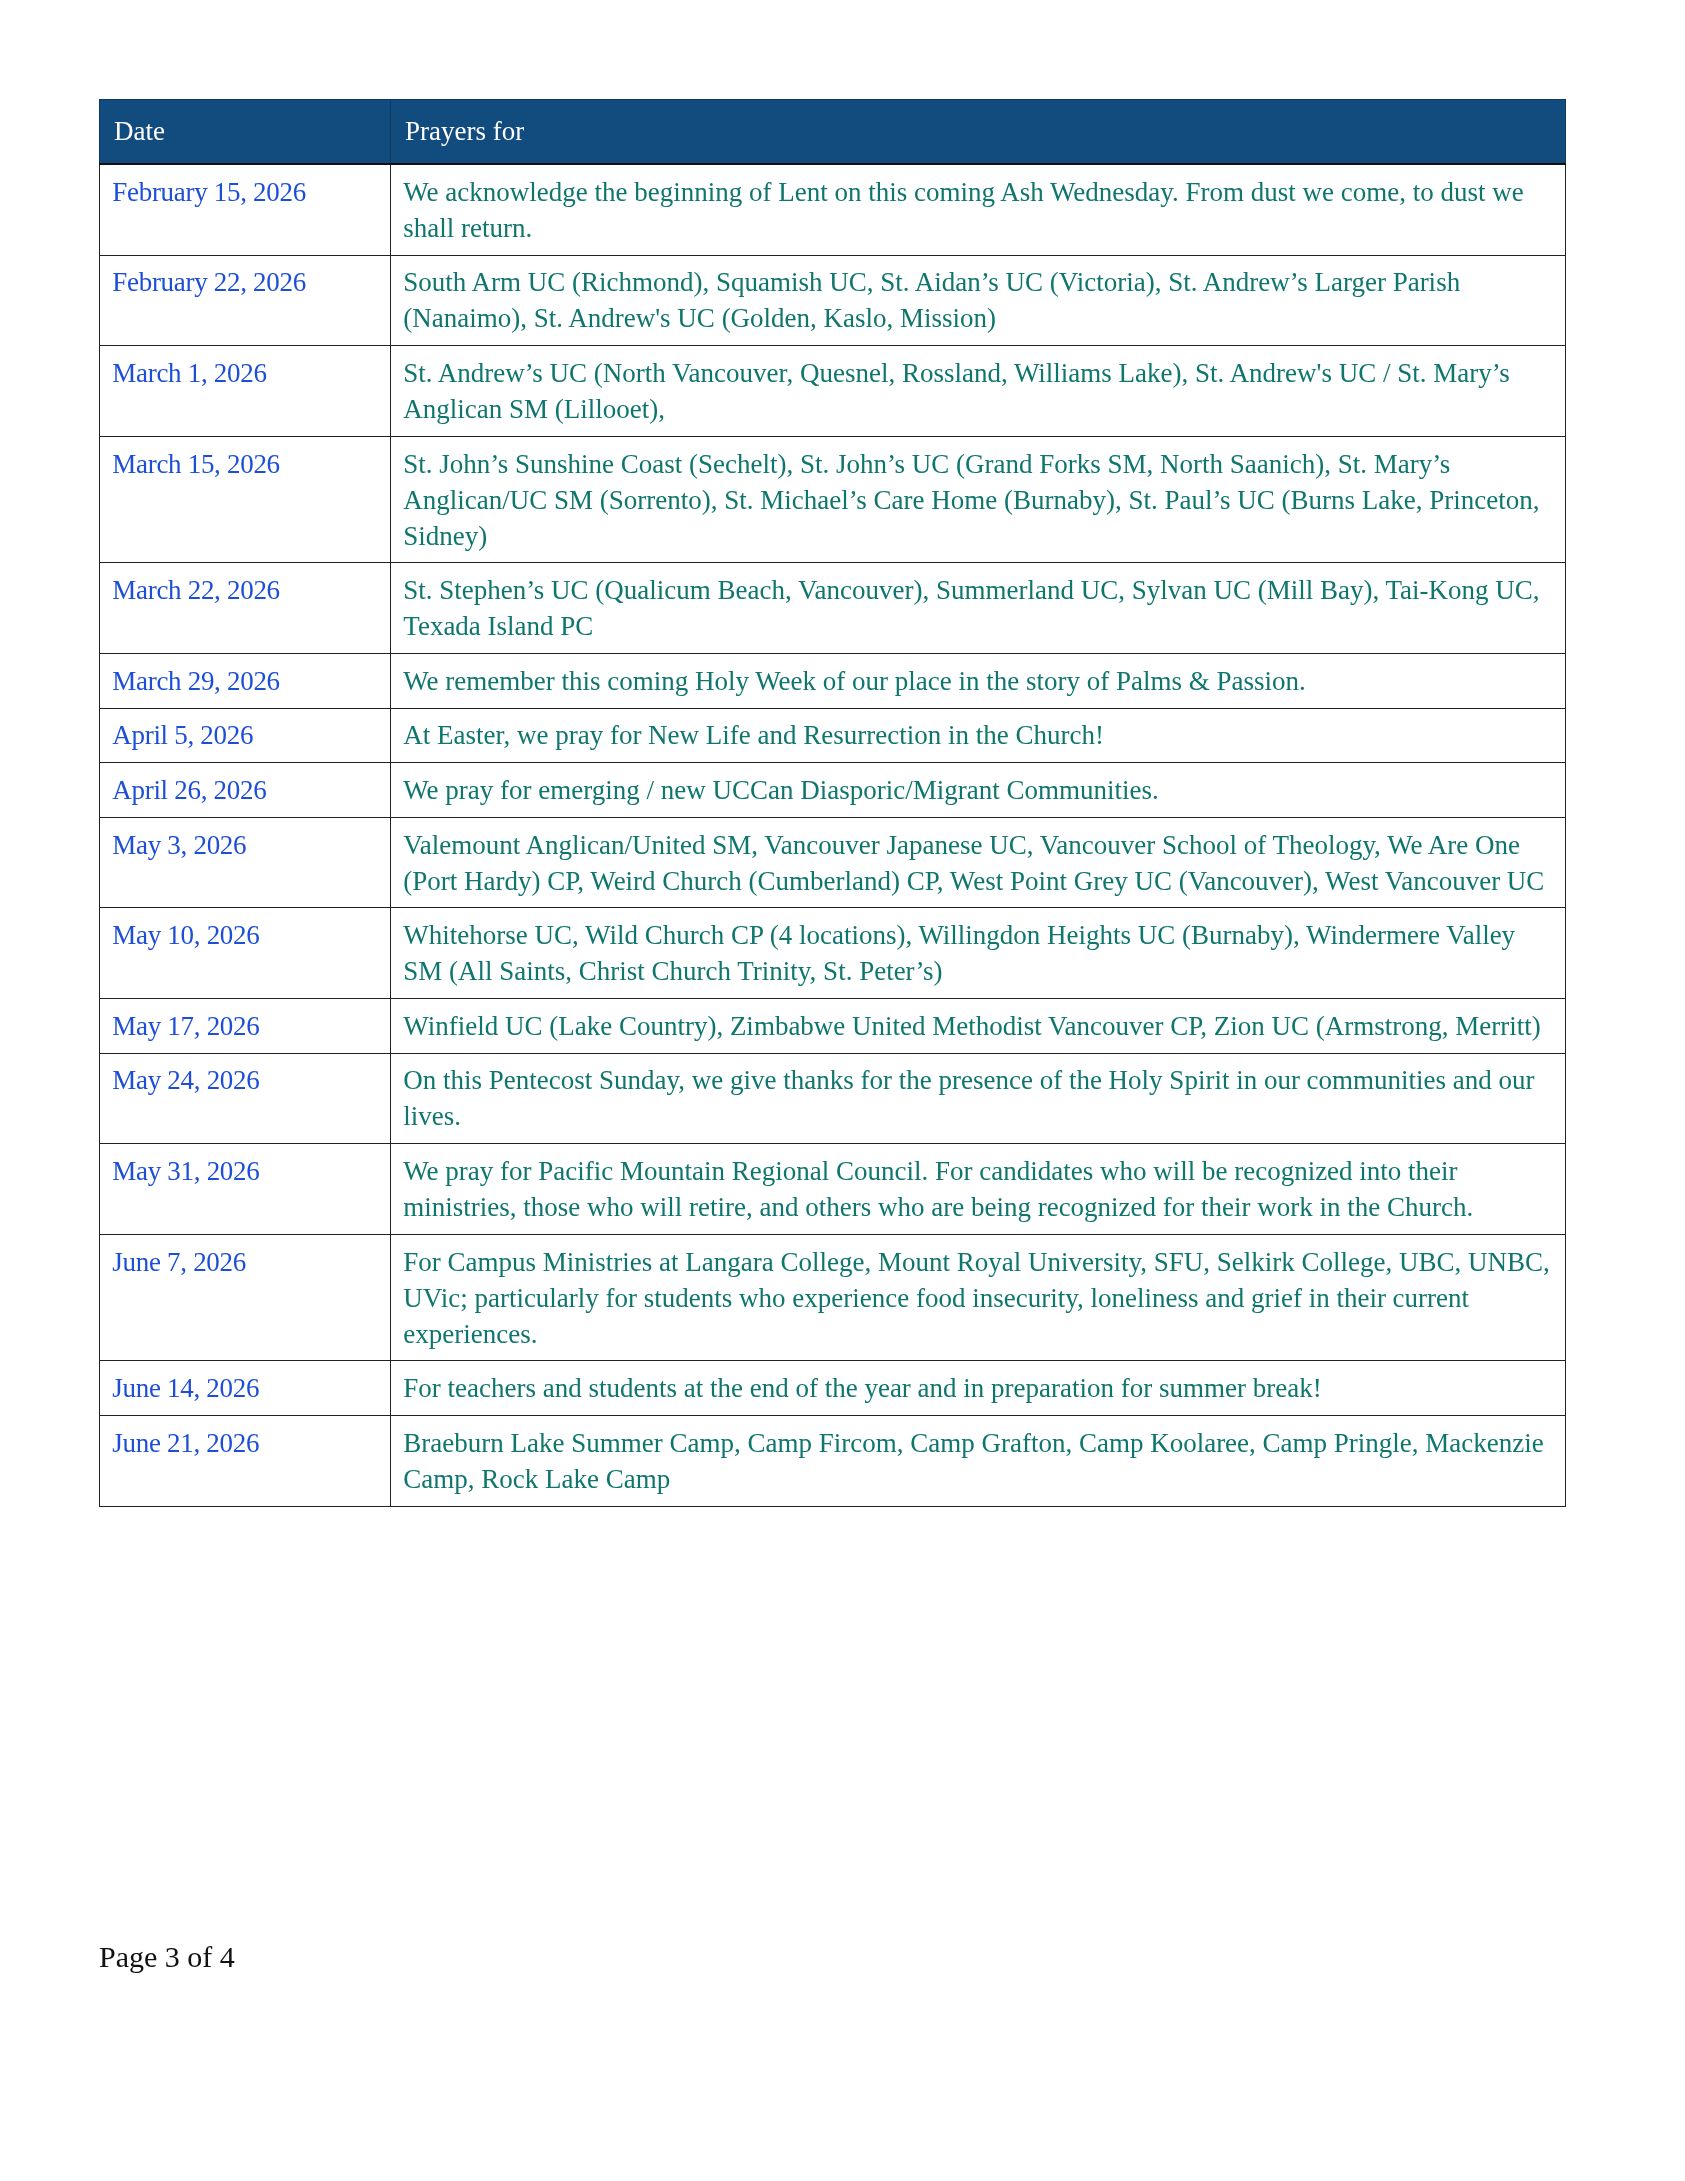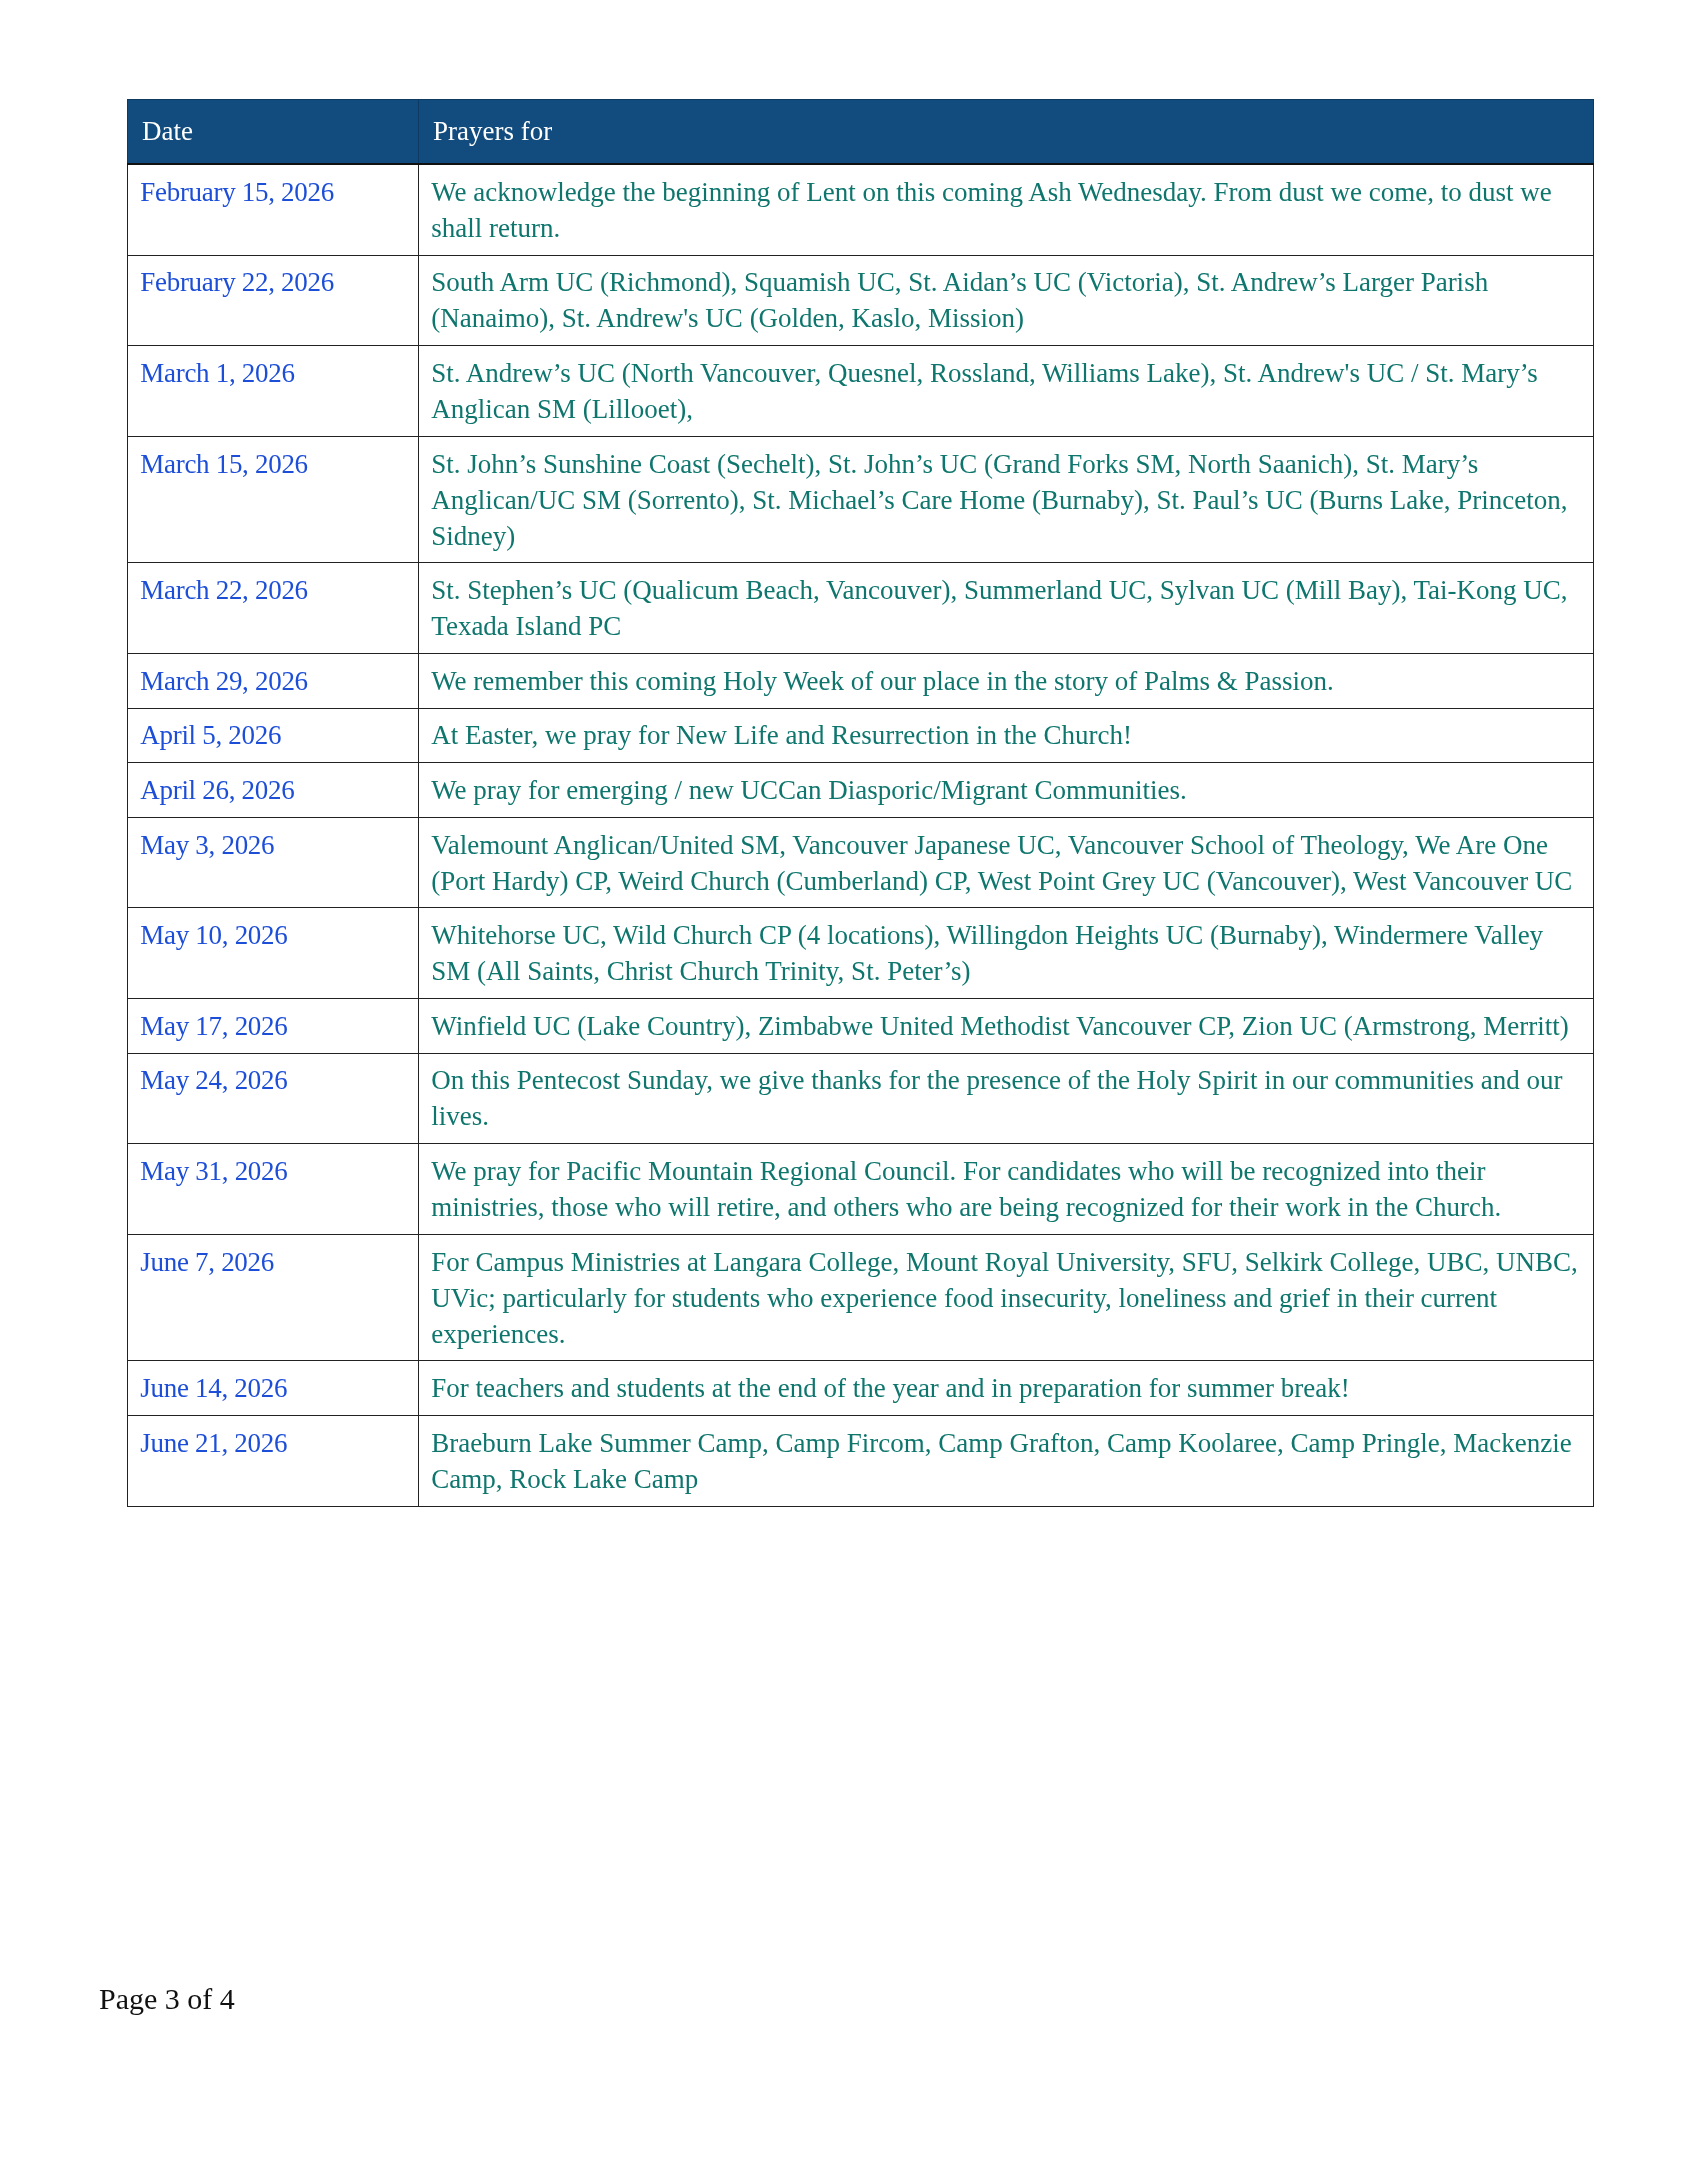--- a/index.html
+++ b/index.html
@@ -1,30 +1,30 @@
 <!DOCTYPE html>
 <html style="font-size:14px"><head>
 <meta charset="utf-8">
 <style>
   html, body { margin: 0; padding: 0; background: #ffffff; }
   body { width: 1685px; height: 2181px; position: relative; overflow: hidden;
          font-family: "Liberation Serif", "DejaVu Serif", serif; }
-  .page { position: absolute; left: 99px; top: 99px; width: 1467px; margin-left: 28px; }
+  .page { position: absolute; left: 99px; top: 99px; width: 1467px; }
   table { border-collapse: collapse; width: 1467px; table-layout: fixed; }
   col.c1 { width: 291px; }
   col.c2 { width: 1175px; }
   th { background: #124b7d; color: #ffffff; font-weight: normal; text-align: left;
        font-size: 27px; height: 63px; padding: 0 14px; vertical-align: middle;
        border: 1.8px solid #0e3a62; border-bottom: 2.6px solid #111; }
   th + th { border-left: 1.8px solid #0a2f52; }
   td { border: 1.8px solid #222; font-size: 27px; line-height: 36px; vertical-align: top;
        padding: 8.8px 12.3px 8.8px 12.3px; color: #0f766e; }
   td.date { color: #1d4ed8; font-weight: normal; letter-spacing: -0.3px; }
   td.text { padding-right: 8.8px; }
-  .footer { position: absolute; left: 99px; top: 1982px; font-size: 30px; color: #111;
+  .footer { position: absolute; left: 99px; top: 1940px; font-size: 30px; color: #111;
             font-family: "Liberation Serif", serif; }
 </style>
 </head>
 <body>
 
 <div class="page">
   <table>
     <colgroup>
         <col class="c1">
         <col class="c2">

